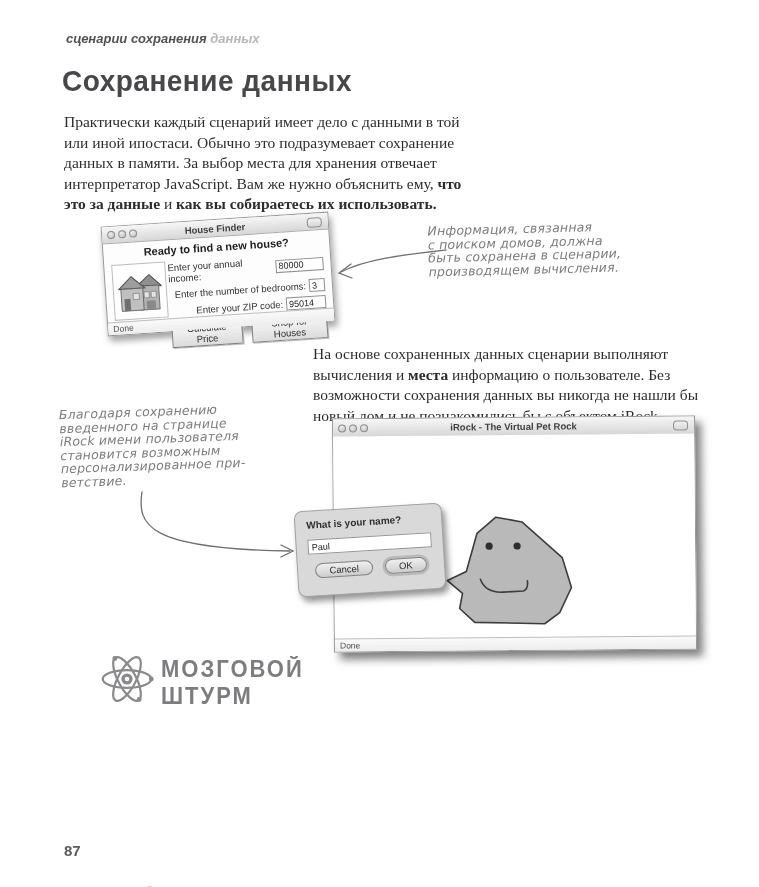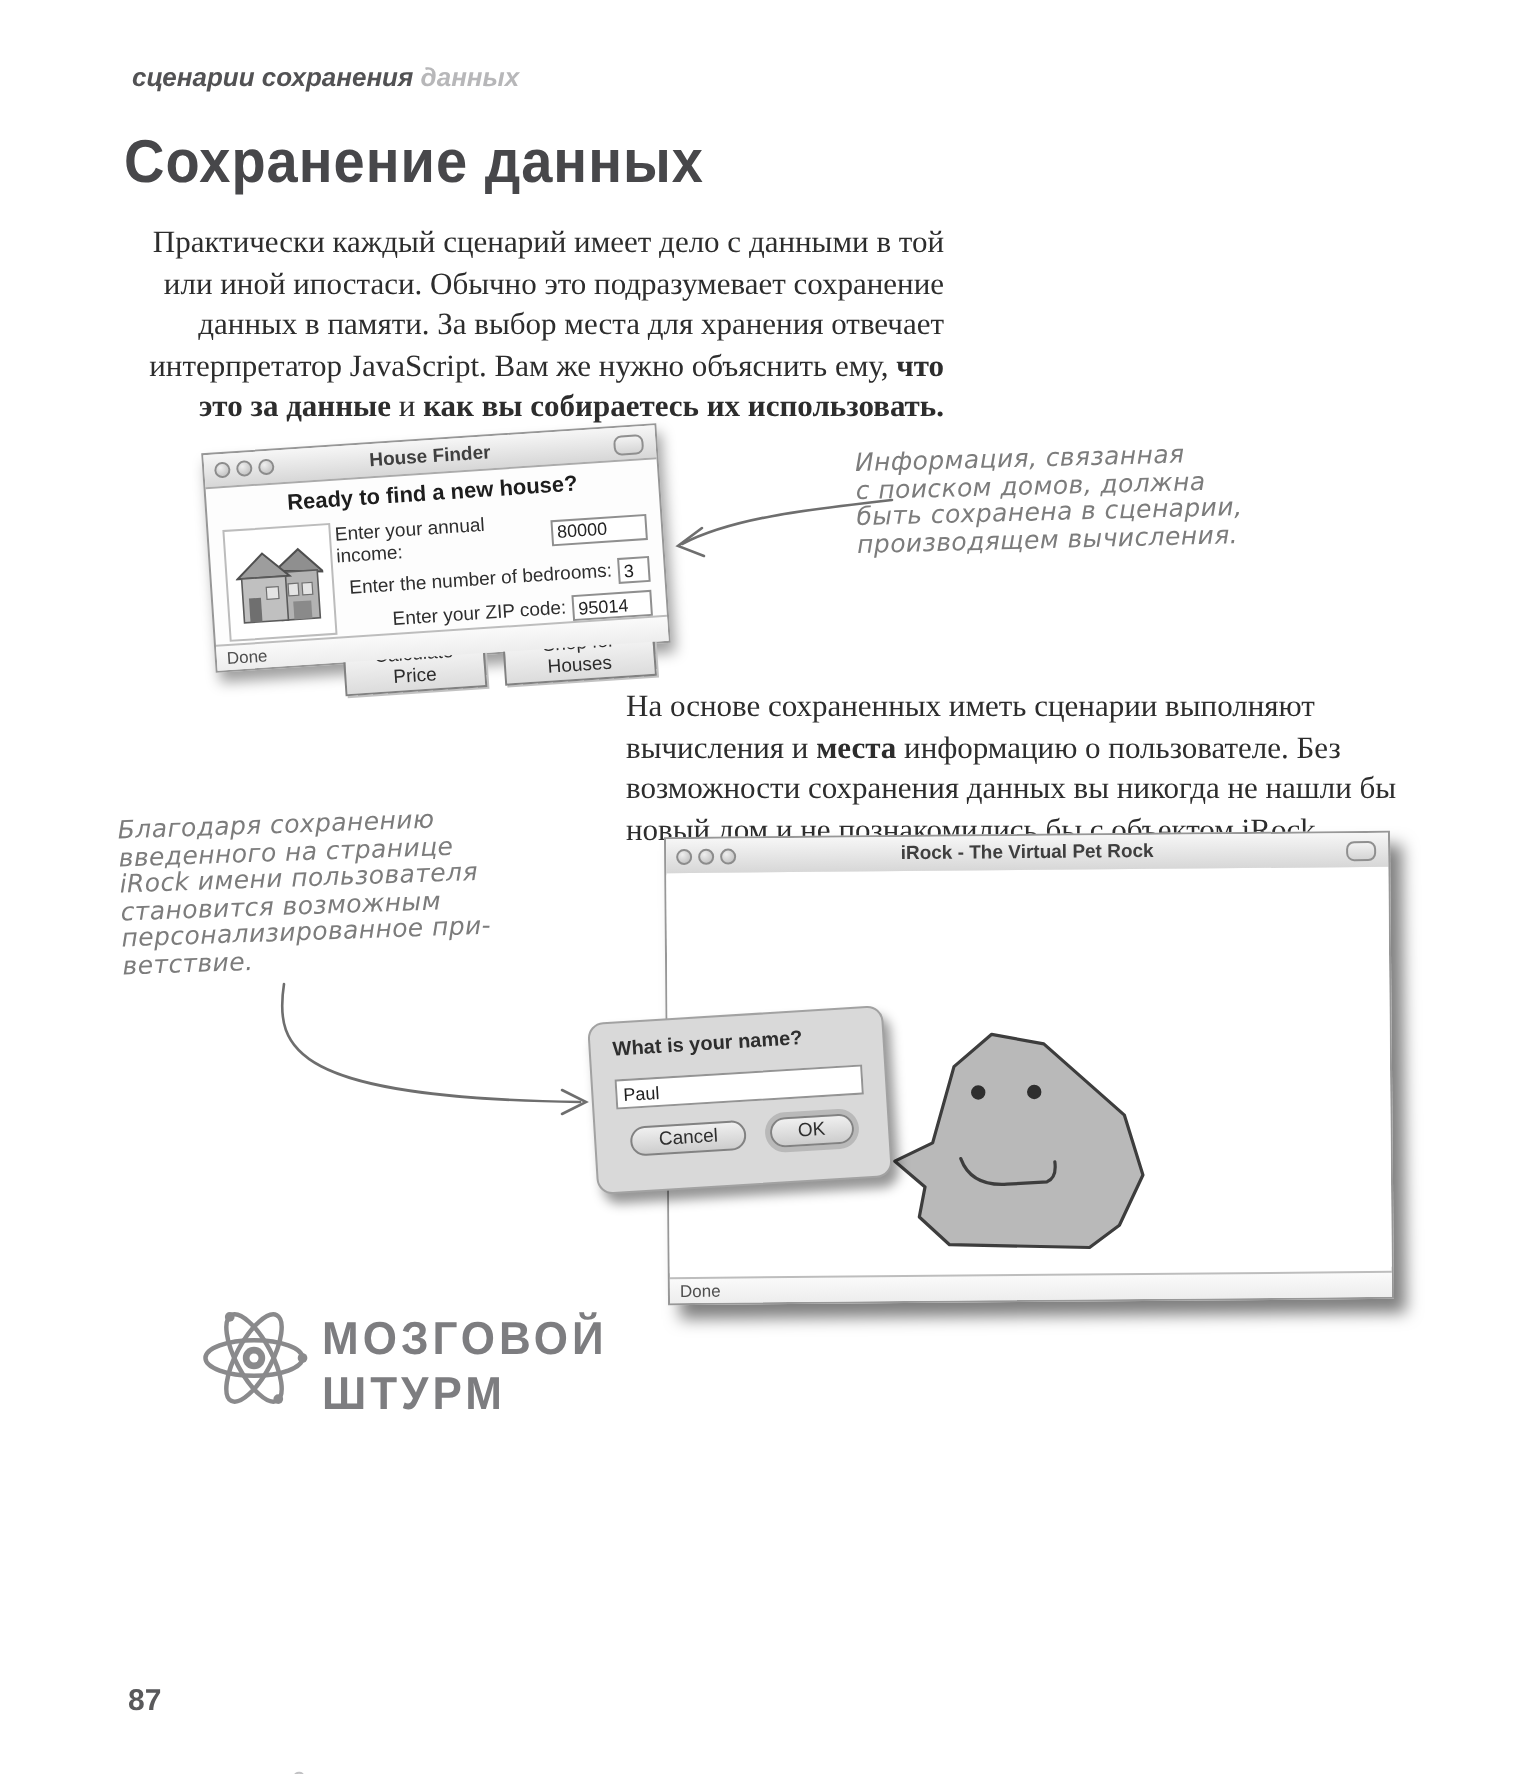--- a/index.html
+++ b/index.html
@@ -74,21 +74,21 @@
 
 <div class="page">
 
   <div class="kicker">
     <span>сценарии сохранения</span>
     <span class="light">данных</span>
   </div>
 
   <h1 class="page-title" style="margin:0;">Сохранение данных</h1>
 
-  <p class="serif intro" style="margin:0;text-align:right;">
+  <p class="serif intro" style="margin:0;">
     <span>Практически каждый сценарий имеет дело с данными в той или иной ипостаси. Обычно это подразумевает сохранение данных в памяти. За выбор места для хранения отвечает интерпретатор JavaScript. Вам же нужно объяснить ему, </span><b>что это за данные</b><span> и </span><b>как вы собираетесь их использовать.</b>
   </p>
 
   <div class="win hf">
     <div class="titlebar">
       <div class="lights">
         <span class="light-c"></span>
         <span class="light-c"></span>
         <span class="light-c"></span>
       </div>
@@ -131,21 +131,21 @@
     </div>
     <div class="statusbar">Done</div>
   </div>
 
   <div class="hand ann-right">Информация, связанная
 с поиском домов, должна
 быть сохранена в сценарии,
 производящем вычисления.</div>
 
   <p class="serif para2" style="margin:0;">
-    <span>На основе сохраненных иметь сценарии выполняют вычисления и </span><b>места</b><span> информацию о пользователе. Без возможности сохранения данных вы никогда не нашли бы новый дом и не познакомились бы с объектом iRock.</span>
+    <span>На основе сохраненных данных сценарии выполняют вычисления и </span><b>места</b><span> информацию о пользователе. Без возможности сохранения данных вы никогда не нашли бы новый дом и не познакомились бы с объектом iRock.</span>
   </p>
 
   <div class="hand ann-left">Благодаря сохранению
 введенного на странице
 iRock имени пользователя
 становится возможным
 персонализированное при-
 ветствие.</div>
 
   <div class="win irock">

